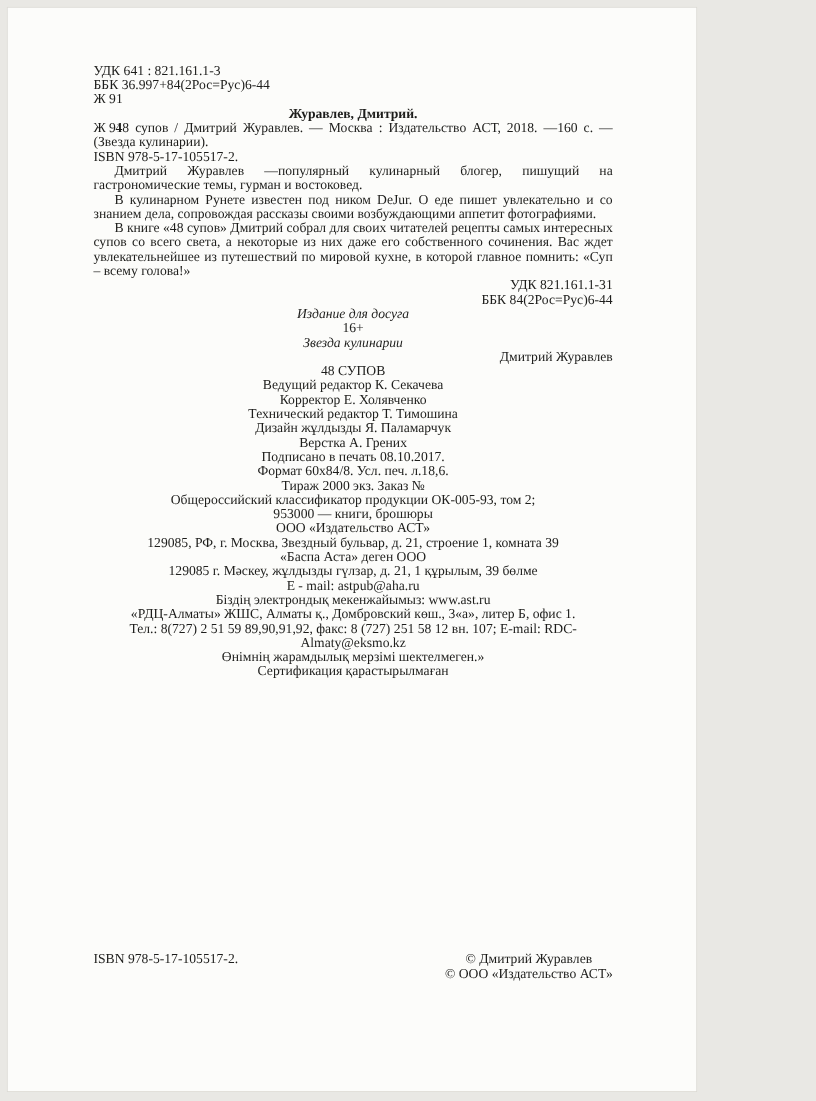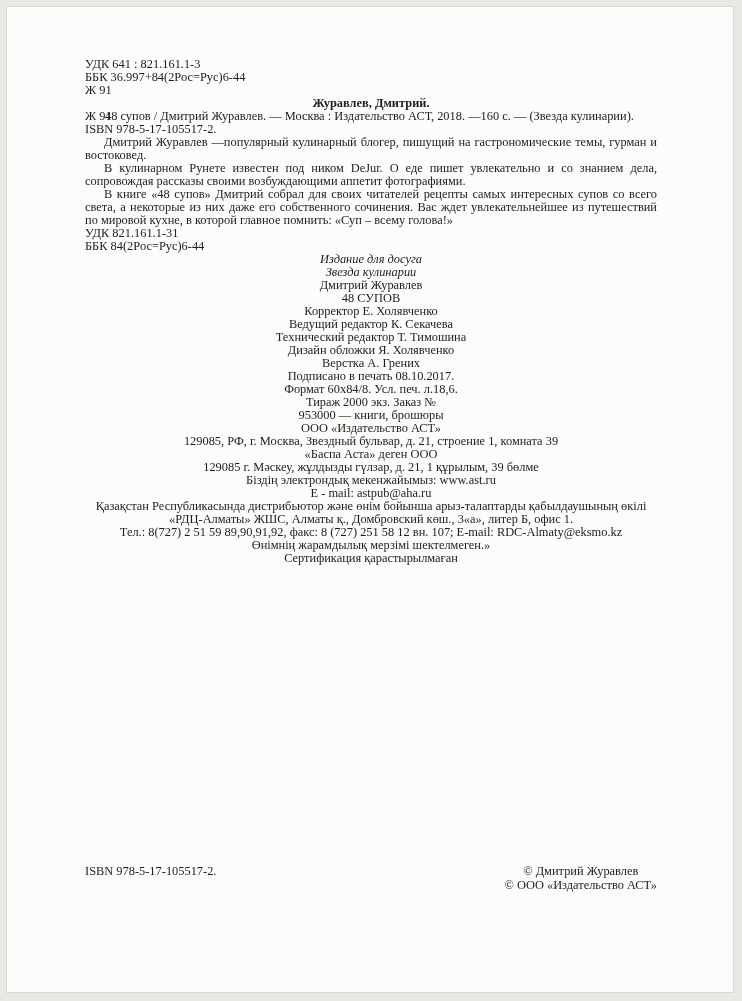--- a/index.html
+++ b/index.html
@@ -6,21 +6,21 @@
   body {
     width: 742px; height: 1001px;
     background: #e9e8e4;
     font-family: "Liberation Serif", "DejaVu Serif", serif;
     color: #1d1d1b;
     -webkit-font-smoothing: antialiased;
   }
   .page {
     position: relative;
     margin: 6px;
-    width: 728px; height: 987px;
+    width: 628px; height: 987px;
     background: #fcfcfa;
     border: 1px solid #dbd9d3;
     box-sizing: border-box;
     overflow: hidden;
   }
   .content {
     position: absolute;
     left: 78px; right: 76px; top: 51px;
     font-size: 12.4px;
     line-height: 13px;
@@ -33,27 +33,27 @@
 
   .entry-row { position: relative; }
   .entry-code { position: absolute; left: 0; top: 0; }
   .entry-text { margin-left: 28px; text-indent: 20px; text-align: justify; }
 
   .isbn-line { margin-top: 8px; margin-left: 28px; }
 
   .annotation { margin-top: 8px; }
   .annotation p { text-indent: 19px; text-align: justify; }
 
-  .right-codes { margin-top: 4px; text-align: left; }
+  .right-codes { margin-top: 4px; text-align: right; }
 
   .center { text-align: center; }
   .edition-type { margin-top: 6px; font-style: italic; }
   .age-rating { margin-top: 13px; }
   .series-name { margin-top: 13px; font-style: italic; }
-  .author-name { margin-top: 13px; }
+  .author-name { margin-top: 13px; text-align: right; }
   .book-title { margin-top: 0; }
   .credits { margin-top: 13px; }
   .print-info { margin-top: 9px; }
   .classifier { margin-top: 13px; }
   .publisher { margin-top: 7px; }
   .kazakh-publisher { margin-top: 7px; }
   .distributor { margin-top: 10px; }
   .origin { margin-top: 7px; }
 
   .footer {
@@ -94,56 +94,57 @@
       <p>В книге «48 супов» Дмитрий собрал для своих читателей рецепты самых интересных супов со всего света, а некоторые из них даже его собственного сочинения. Вас ждет увлекательнейшее из путешествий по мировой кухне, в которой главное помнить: «Суп – всему голова!»</p>
     </div>
 
     <div class="right-codes">
       <div>УДК 821.161.1-31</div>
       <div>ББК 84(2Рос=Рус)6-44</div>
     </div>
 
     <div class="center">
       <div class="edition-type">Издание для досуга</div>
+      <div class="age-rating">16+</div>
       <div class="series-name">Звезда кулинарии</div>
       <div class="author-name">Дмитрий Журавлев</div>
       <div class="book-title">48 СУПОВ</div>
 
       <div class="credits">
+        <div>Ведущий редактор К. Секачева</div>
         <div>Корректор Е. Холявченко</div>
-        <div>Ведущий редактор К. Секачева</div>
         <div>Технический редактор Т. Тимошина</div>
-        <div>Дизайн обложки Я. Холявченко</div>
+        <div>Дизайн жұлдызды Я. Паламарчук</div>
         <div>Верстка А. Грених</div>
       </div>
 
       <div class="print-info">
         <div>Подписано в печать 08.10.2017.</div>
         <div>Формат 60х84/8. Усл. печ. л.18,6.</div>
         <div>Тираж 2000 экз. Заказ №</div>
       </div>
 
       <div class="classifier">
+        <div>Общероссийский классификатор продукции ОК-005-93, том 2;</div>
         <div>953000 — книги, брошюры</div>
       </div>
 
       <div class="publisher">
         <div>ООО «Издательство АСТ»</div>
         <div>129085, РФ, г. Москва, Звездный бульвар, д. 21, строение 1, комната 39</div>
       </div>
 
       <div class="kazakh-publisher">
         <div>«Баспа Аста» деген ООО</div>
         <div>129085 г. Мәскеу, жұлдызды гүлзар, д. 21, 1 құрылым, 39 бөлме</div>
+        <div>E - mail: astpub@aha.ru</div>
         <div>Біздің электрондық мекенжайымыз: www.ast.ru</div>
-        <div>E - mail: astpub@aha.ru</div>
       </div>
 
       <div class="distributor">
-        <div>Қазақстан Республикасында дистрибьютор және өнім бойынша арыз-талаптарды қабылдаушының өкілі</div>
         <div>«РДЦ-Алматы» ЖШС, Алматы қ.,  Домбровский көш., 3«а», литер Б, офис 1.</div>
         <div>Тел.: 8(727) 2 51 59 89,90,91,92, факс: 8 (727) 251 58 12 вн. 107;  E-mail: RDC-Almaty@eksmo.kz</div>
         <div>Өнімнің жарамдылық мерзімі шектелмеген.»</div>
       </div>
 
       <div class="origin">
         <div>Сертификация қарастырылмаған</div>
       </div>
     </div>
 

